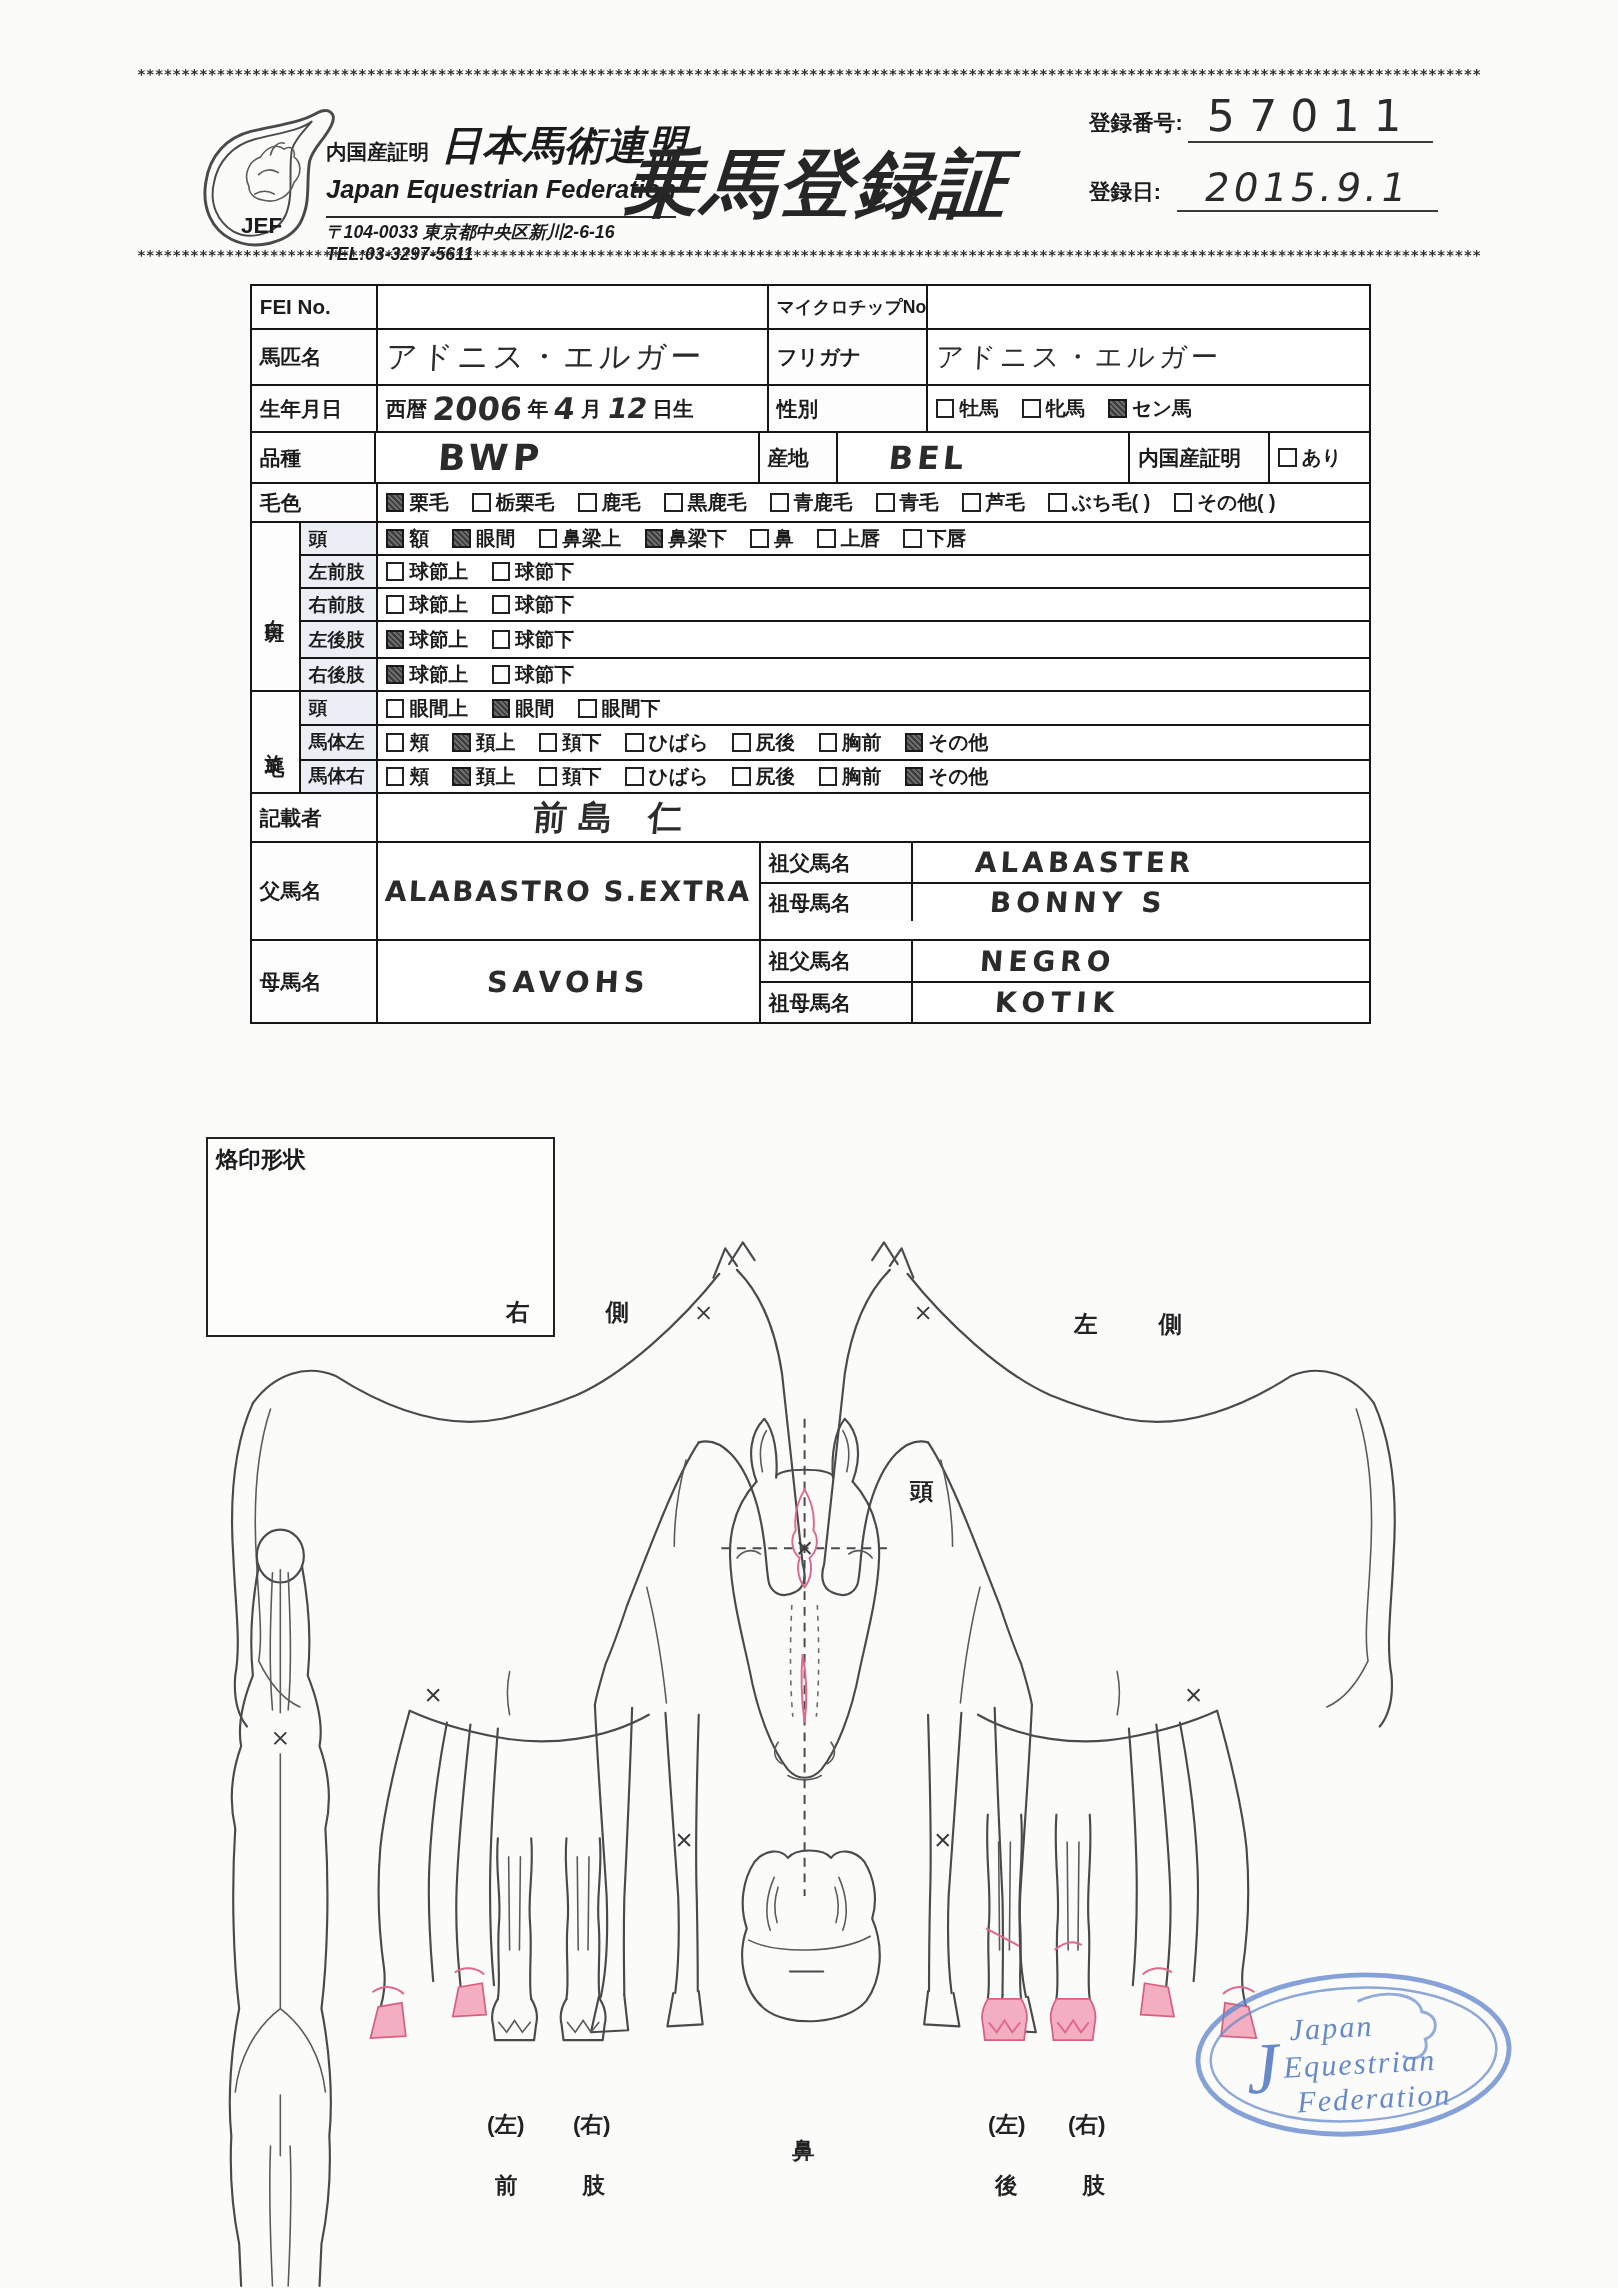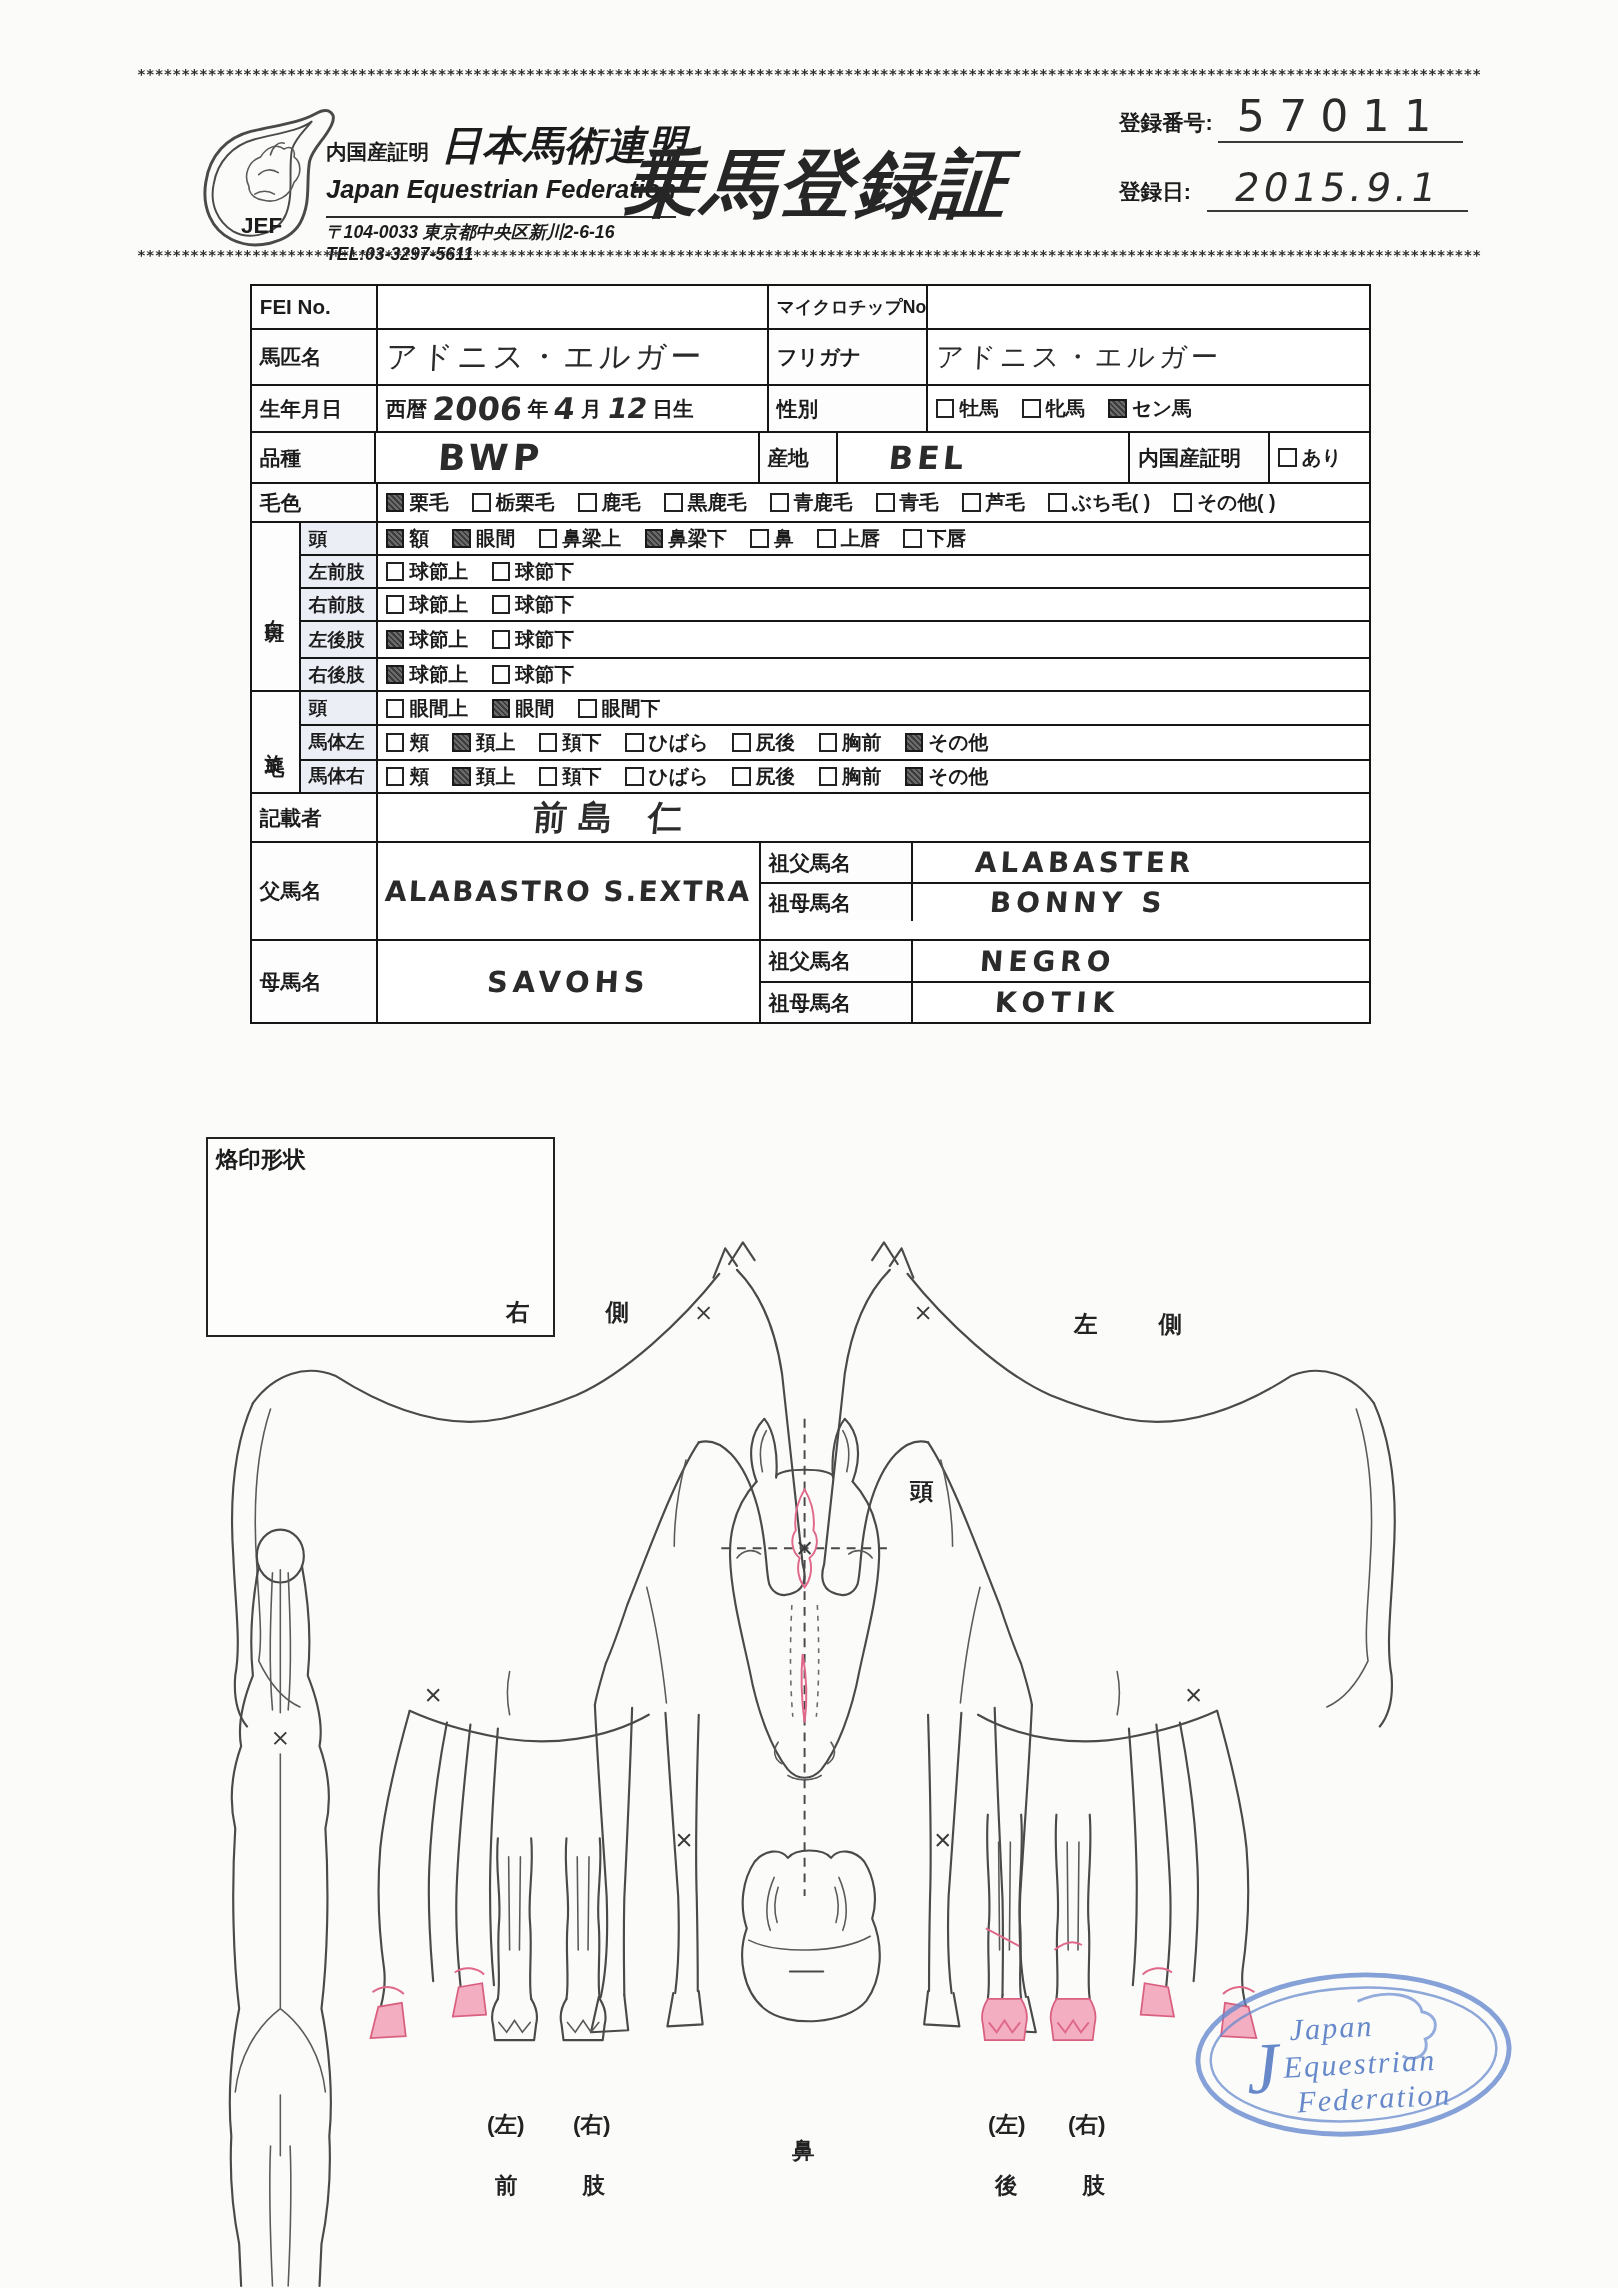--- a/index.html
+++ b/index.html
@@ -69,21 +69,21 @@
   <div class="abs" style="left:326px;top:118px;width:372px;">
     <span class="orgtype">内国産証明</span>
     <span class="orgja" style="margin-left:7.8px;">日本馬術連盟</span>
     <div class="orgen" style="margin-top:2px;display:inline-block;">Japan Equestrian Federation</div>
     <div class="orgaddr" style="margin-top:2.9px;">〒104-0033 東京都中央区新川2-6-16</div>
     <div class="orgaddr">TEL:03-3297-5611</div>
   </div>
 
   <div class="abs doc-title" style="left:625px;top:135px;">乗馬登録証</div>
 
-  <div class="abs" style="left:1119px;top:90px;width:392px;">
+  <div class="abs" style="left:1089px;top:90px;width:392px;">
     <div style="display:flex;align-items:flex-end;">
       <span class="reglabel" style="padding-bottom:5.9px;">登録番号:</span>
       <span class="u" style="display:inline-block;width:245px;text-align:center;margin-left:5.9px;">
         <span class="hand regno" style="display:inline-block;">57011</span>
       </span>
     </div>
     <div style="display:flex;align-items:flex-end;margin-top:21.6px;">
       <span class="reglabel" style="padding-bottom:5.9px;">登録日:</span>
       <span class="u" style="display:inline-block;width:261px;text-align:center;margin-left:15.7px;">
         <span class="hand regdate" style="display:inline-block;">2015.9.1</span>

